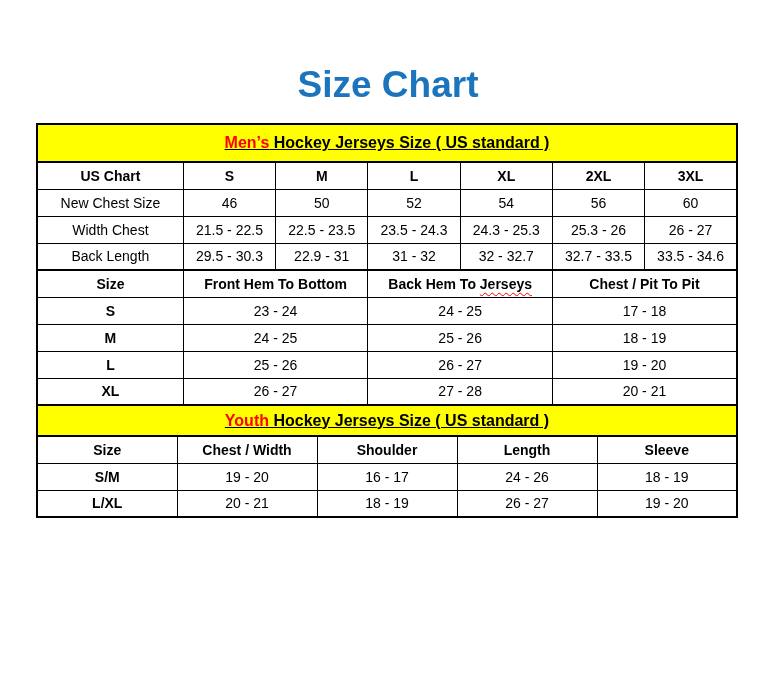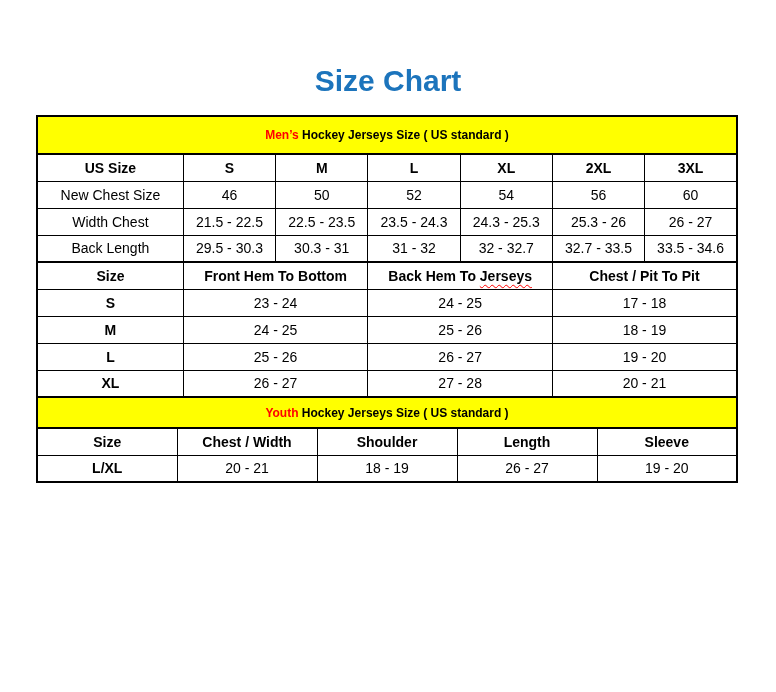--- a/index.html
+++ b/index.html
@@ -7,21 +7,21 @@
   body {
     width: 776px;
     height: 692px;
     font-family: "Liberation Sans", sans-serif;
     color: #000;
     overflow: hidden;
   }
   .page-title {
     margin-top: 64px;
     text-align: center;
-    font-size: 30px;
+    font-size: 37px;
     font-weight: bold;
     color: #1c74bc;
     letter-spacing: 0px;
   }
   .chart-wrap {
     width: 702px;
     margin: 17px 0 0 36px;
   }
   table {
     width: 100%;
@@ -38,23 +38,24 @@
     height: 27px;
     padding: 1px 2px;
     overflow: hidden;
     white-space: nowrap;
   }
   th { font-weight: bold; }
   td.label-bold { font-weight: bold; }
   tr.banner-row td {
     background: #ffff00;
     font-weight: bold;
-    font-size: 12px;
+    font-size: 16px;
     height: 38px;
     border-bottom-width: 2px;
+    text-decoration: underline;
   }
   tr.banner-row.short td { height: 31px; }
   .banner-highlight { color: #ff0000; }
   .squiggle {
     text-decoration-line: underline;
     text-decoration-style: wavy;
     text-decoration-color: #ff0000;
     text-decoration-thickness: 1px;
     text-underline-offset: 3px;
   }
@@ -82,21 +83,21 @@
         <col class="men-size">
       <col class="men-size">
         <col class="men-size">
         <col class="men-size">
     </colgroup>
     <tbody>
         <tr class="banner-row">
       <td colspan="7"><span class="banner-highlight">Men’s</span><span> Hockey Jerseys Size ( US standard )</span></td>
     </tr>
     <tr>
-      <th>US Size</th>
+      <th>US Chart</th>
       <th>S</th>
       <th>M</th>
       <th>L</th>
       <th>XL</th>
       <th>2XL</th>
       <th>3XL</th>
     </tr>
     <tr>
       <td>New Chest Size</td>
       <td>46</td>
@@ -111,21 +112,21 @@
       <td>21.5 - 22.5</td>
       <td>22.5 - 23.5</td>
       <td>23.5 - 24.3</td>
       <td>24.3 - 25.3</td>
       <td>25.3 - 26</td>
       <td>26 - 27</td>
     </tr>
     <tr>
       <td>Back Length</td>
       <td>29.5 - 30.3</td>
-      <td>30.3 - 31</td>
+      <td>22.9 - 31</td>
       <td>31 - 32</td>
       <td>32 - 32.7</td>
       <td>32.7 - 33.5</td>
       <td>33.5 - 34.6</td>
     </tr>
   </tbody>
     </table>
 
   <table>
     <colgroup>
@@ -181,20 +182,27 @@
       <td colspan="5"><span class="banner-highlight">Youth</span><span> Hockey Jerseys Size ( US standard )</span></td>
     </tr>
     <tr>
       <th>Size</th>
       <th>Chest / Width</th>
       <th>Shoulder</th>
       <th>Length</th>
       <th>Sleeve</th>
     </tr>
     <tr>
+      <td class="label-bold">S/M</td>
+      <td>19 - 20</td>
+      <td>16 - 17</td>
+      <td>24 - 26</td>
+      <td>18 - 19</td>
+    </tr>
+    <tr>
       <td class="label-bold">L/XL</td>
       <td>20 - 21</td>
       <td>18 - 19</td>
       <td>26 - 27</td>
       <td>19 - 20</td>
     </tr>
   </tbody>
     </table>
 
 </div>

